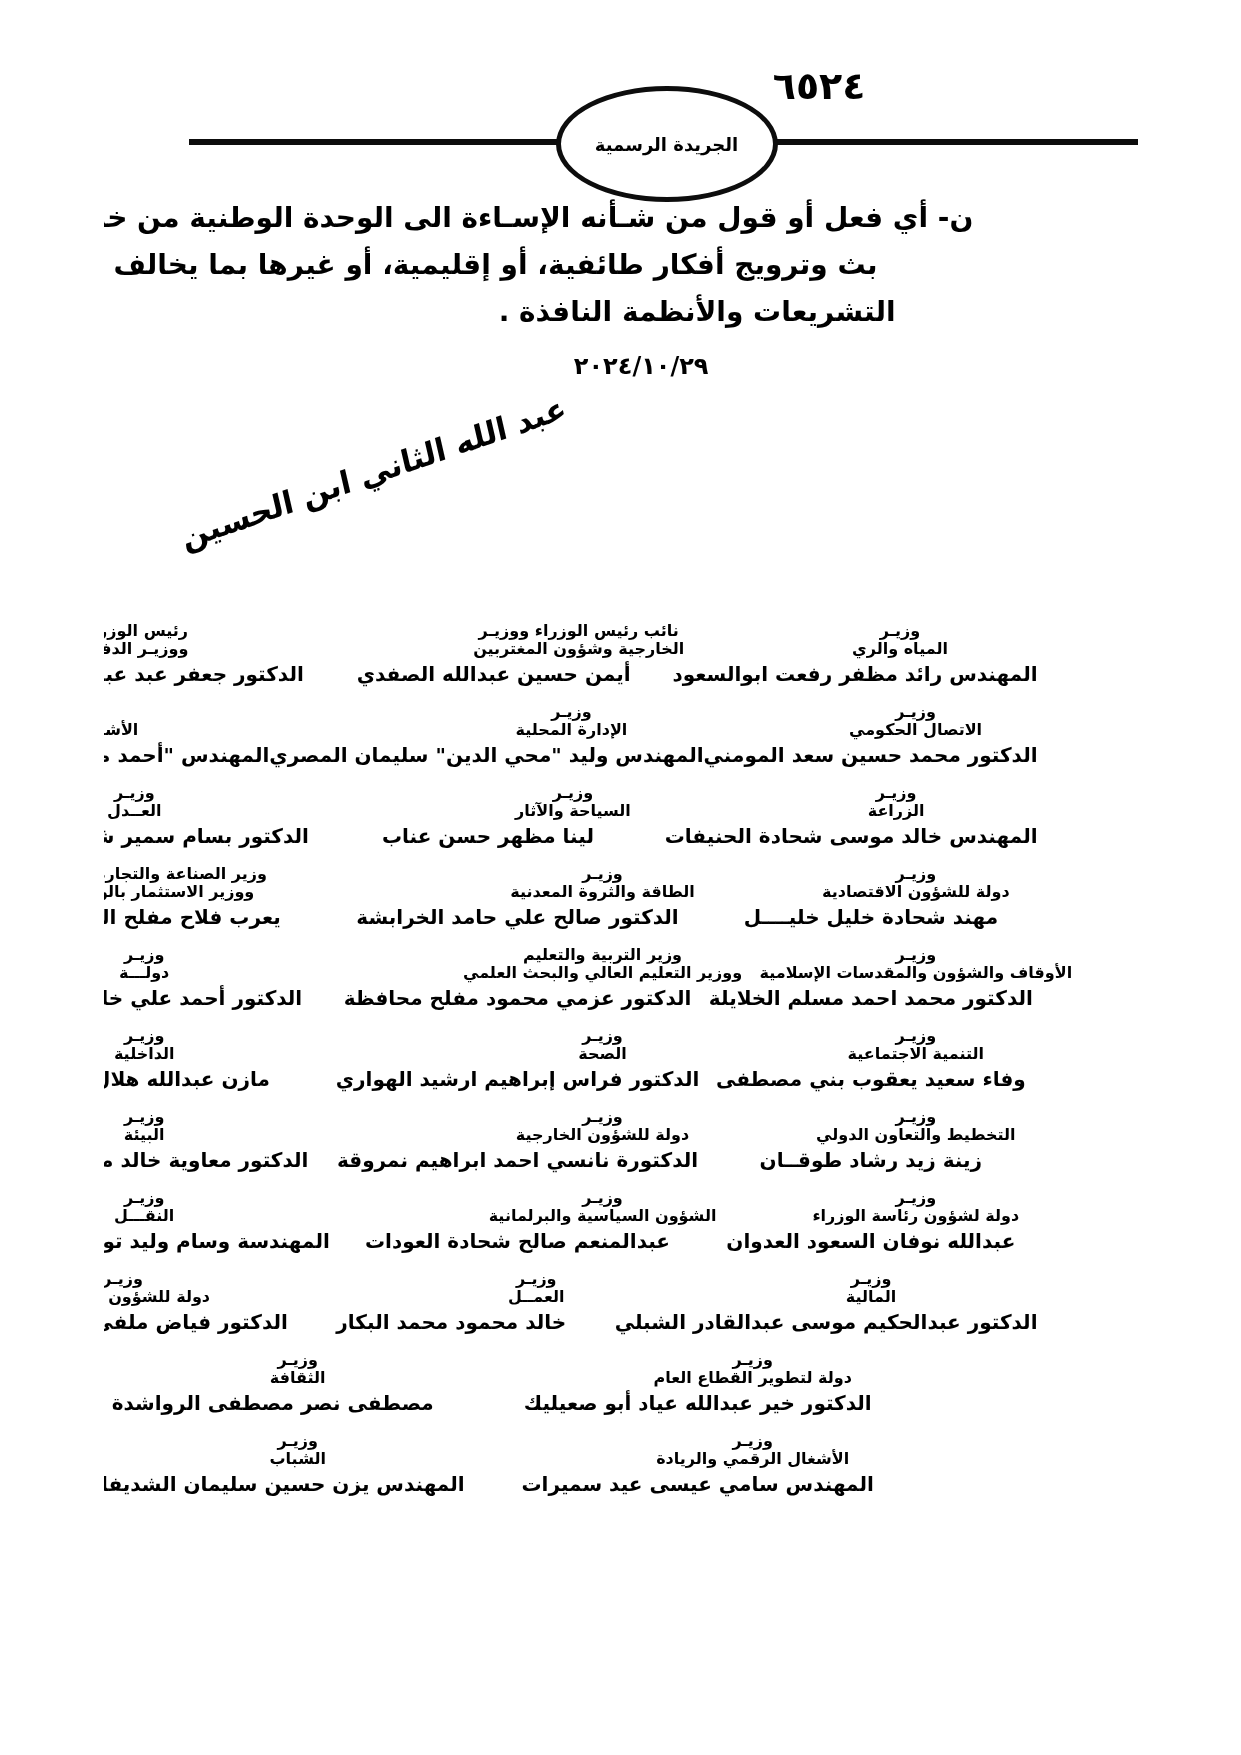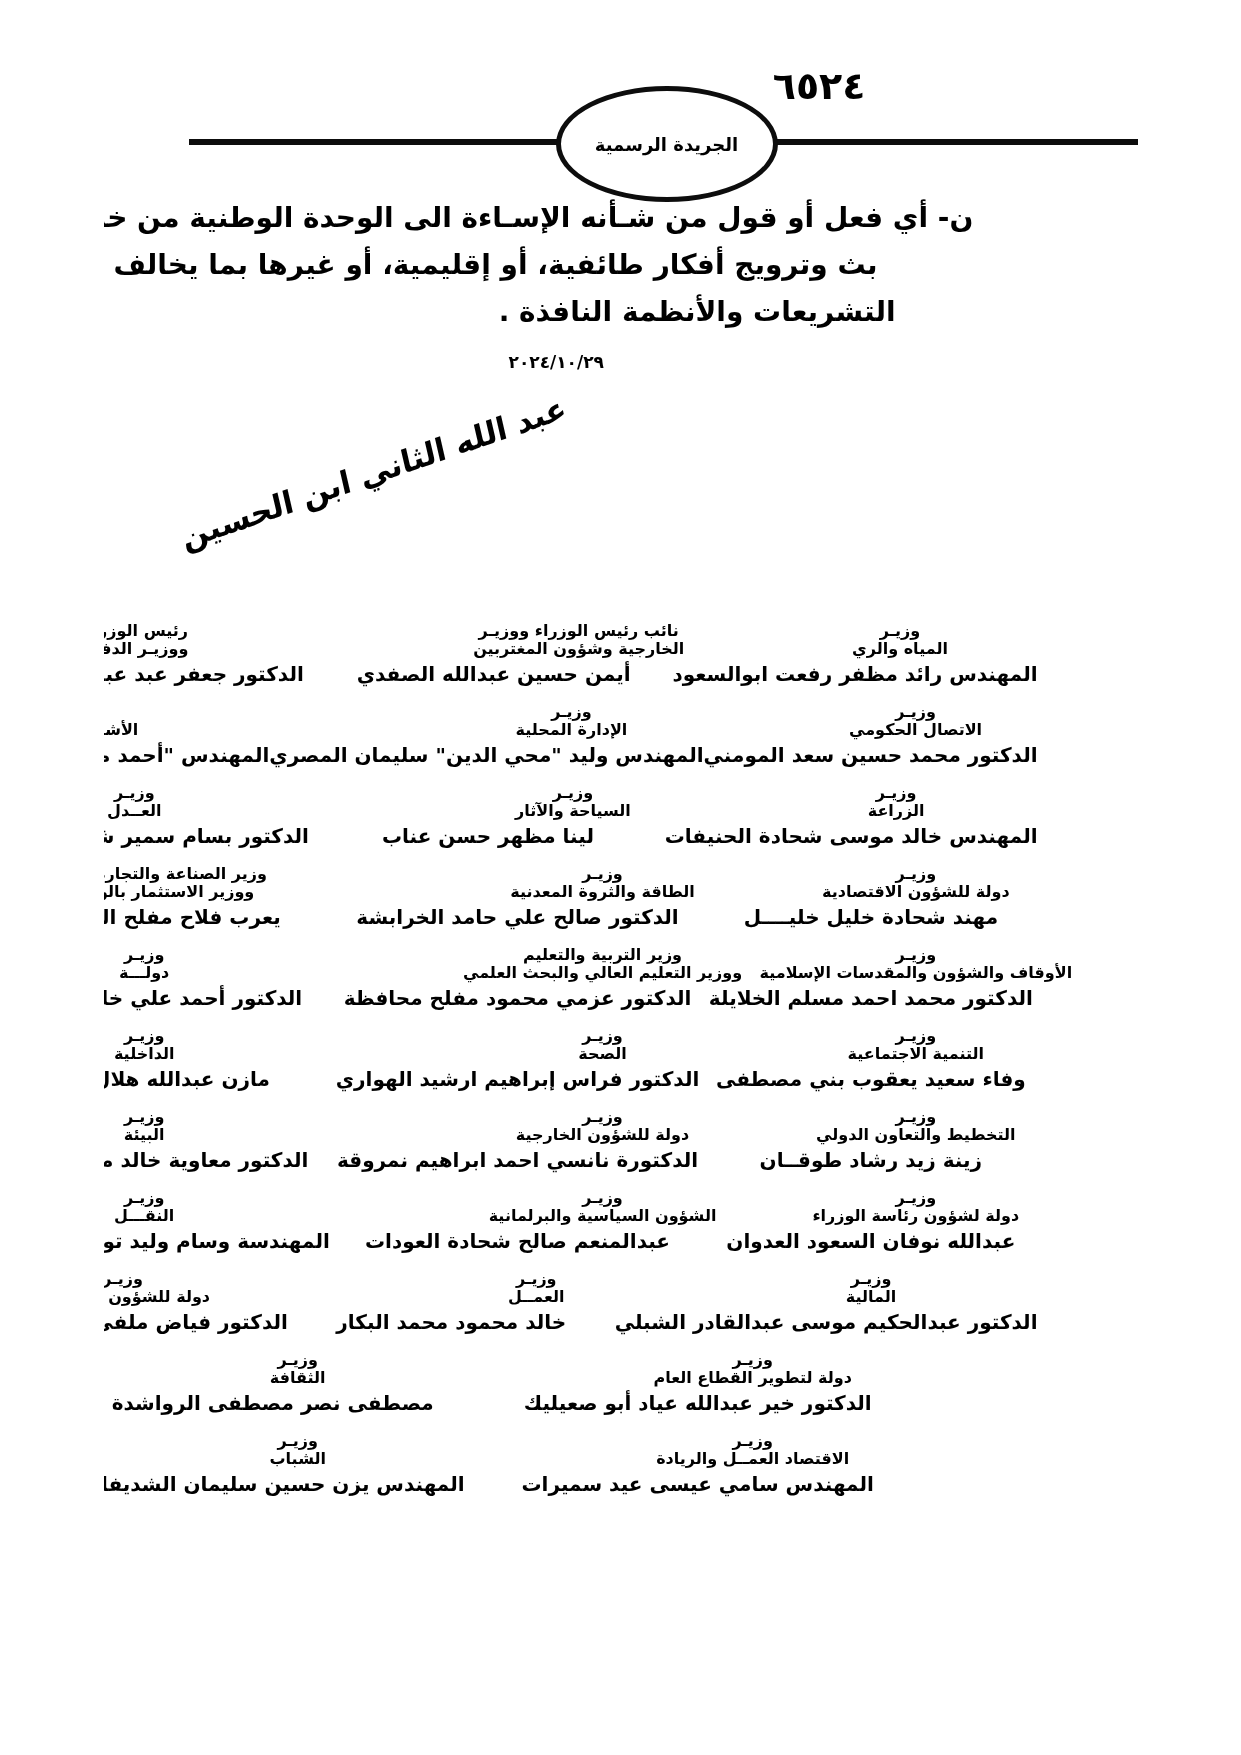--- a/index.html
+++ b/index.html
@@ -23,22 +23,22 @@
   }
   .gazette-oval span{font-size:18px;font-weight:bold;}
   
   .decree-clause{
     position:absolute;top:194px;right:150px;width:940px;
     text-align:center;font-weight:bold;font-size:28px;line-height:47px;
   }
   .decree-clause .l2{transform:translateX(-22px);}
   .decree-clause .l3{transform:translateX(-92px);text-align:right;}
   .decree-date{
-    position:absolute;top:352px;left:405px;width:200px;text-align:left;
-    font-size:17px;font-weight:bold;letter-spacing:2px;direction:ltr;
+    position:absolute;top:352px;left:405px;width:200px;text-align:right;
+    font-size:24px;font-weight:bold;letter-spacing:2px;direction:ltr;
   }
   .royal-signature{
     position:absolute;top:452px;left:82px;width:390px;text-align:center;
     font-size:31px;font-weight:bold;white-space:nowrap;
     transform:rotate(-19deg) skewX(-6deg);
   }
   
   .ministers{position:absolute;top:622px;right:60px;width:1120px;}
   .row{display:grid;align-items:end;margin-bottom:16px;}
   .cols3{grid-template-columns:1fr 1fr 1fr;}
@@ -297,21 +297,21 @@
       <div class="m-title-line">وزيـر</div>
       <div class="m-title-line">الثقافة</div>
     </div>
     <div class="m-name">مصطفى نصر مصطفى الرواشدة</div>
   </div>
       </div>
       <div class="row cols2">
         <div class="minister">
     <div class="m-titles">
       <div class="m-title-line">وزيـر</div>
-      <div class="m-title-line">الاقتصاد العمــل والريادة</div>
+      <div class="m-title-line">الأشغال الرقمي والريادة</div>
     </div>
     <div class="m-name">المهندس سامي عيسى عيد سميرات</div>
   </div>
         <div class="minister">
     <div class="m-titles">
       <div class="m-title-line">وزيـر</div>
       <div class="m-title-line">الشباب</div>
     </div>
     <div class="m-name">المهندس يزن حسين سليمان الشديفات</div>
   </div>

